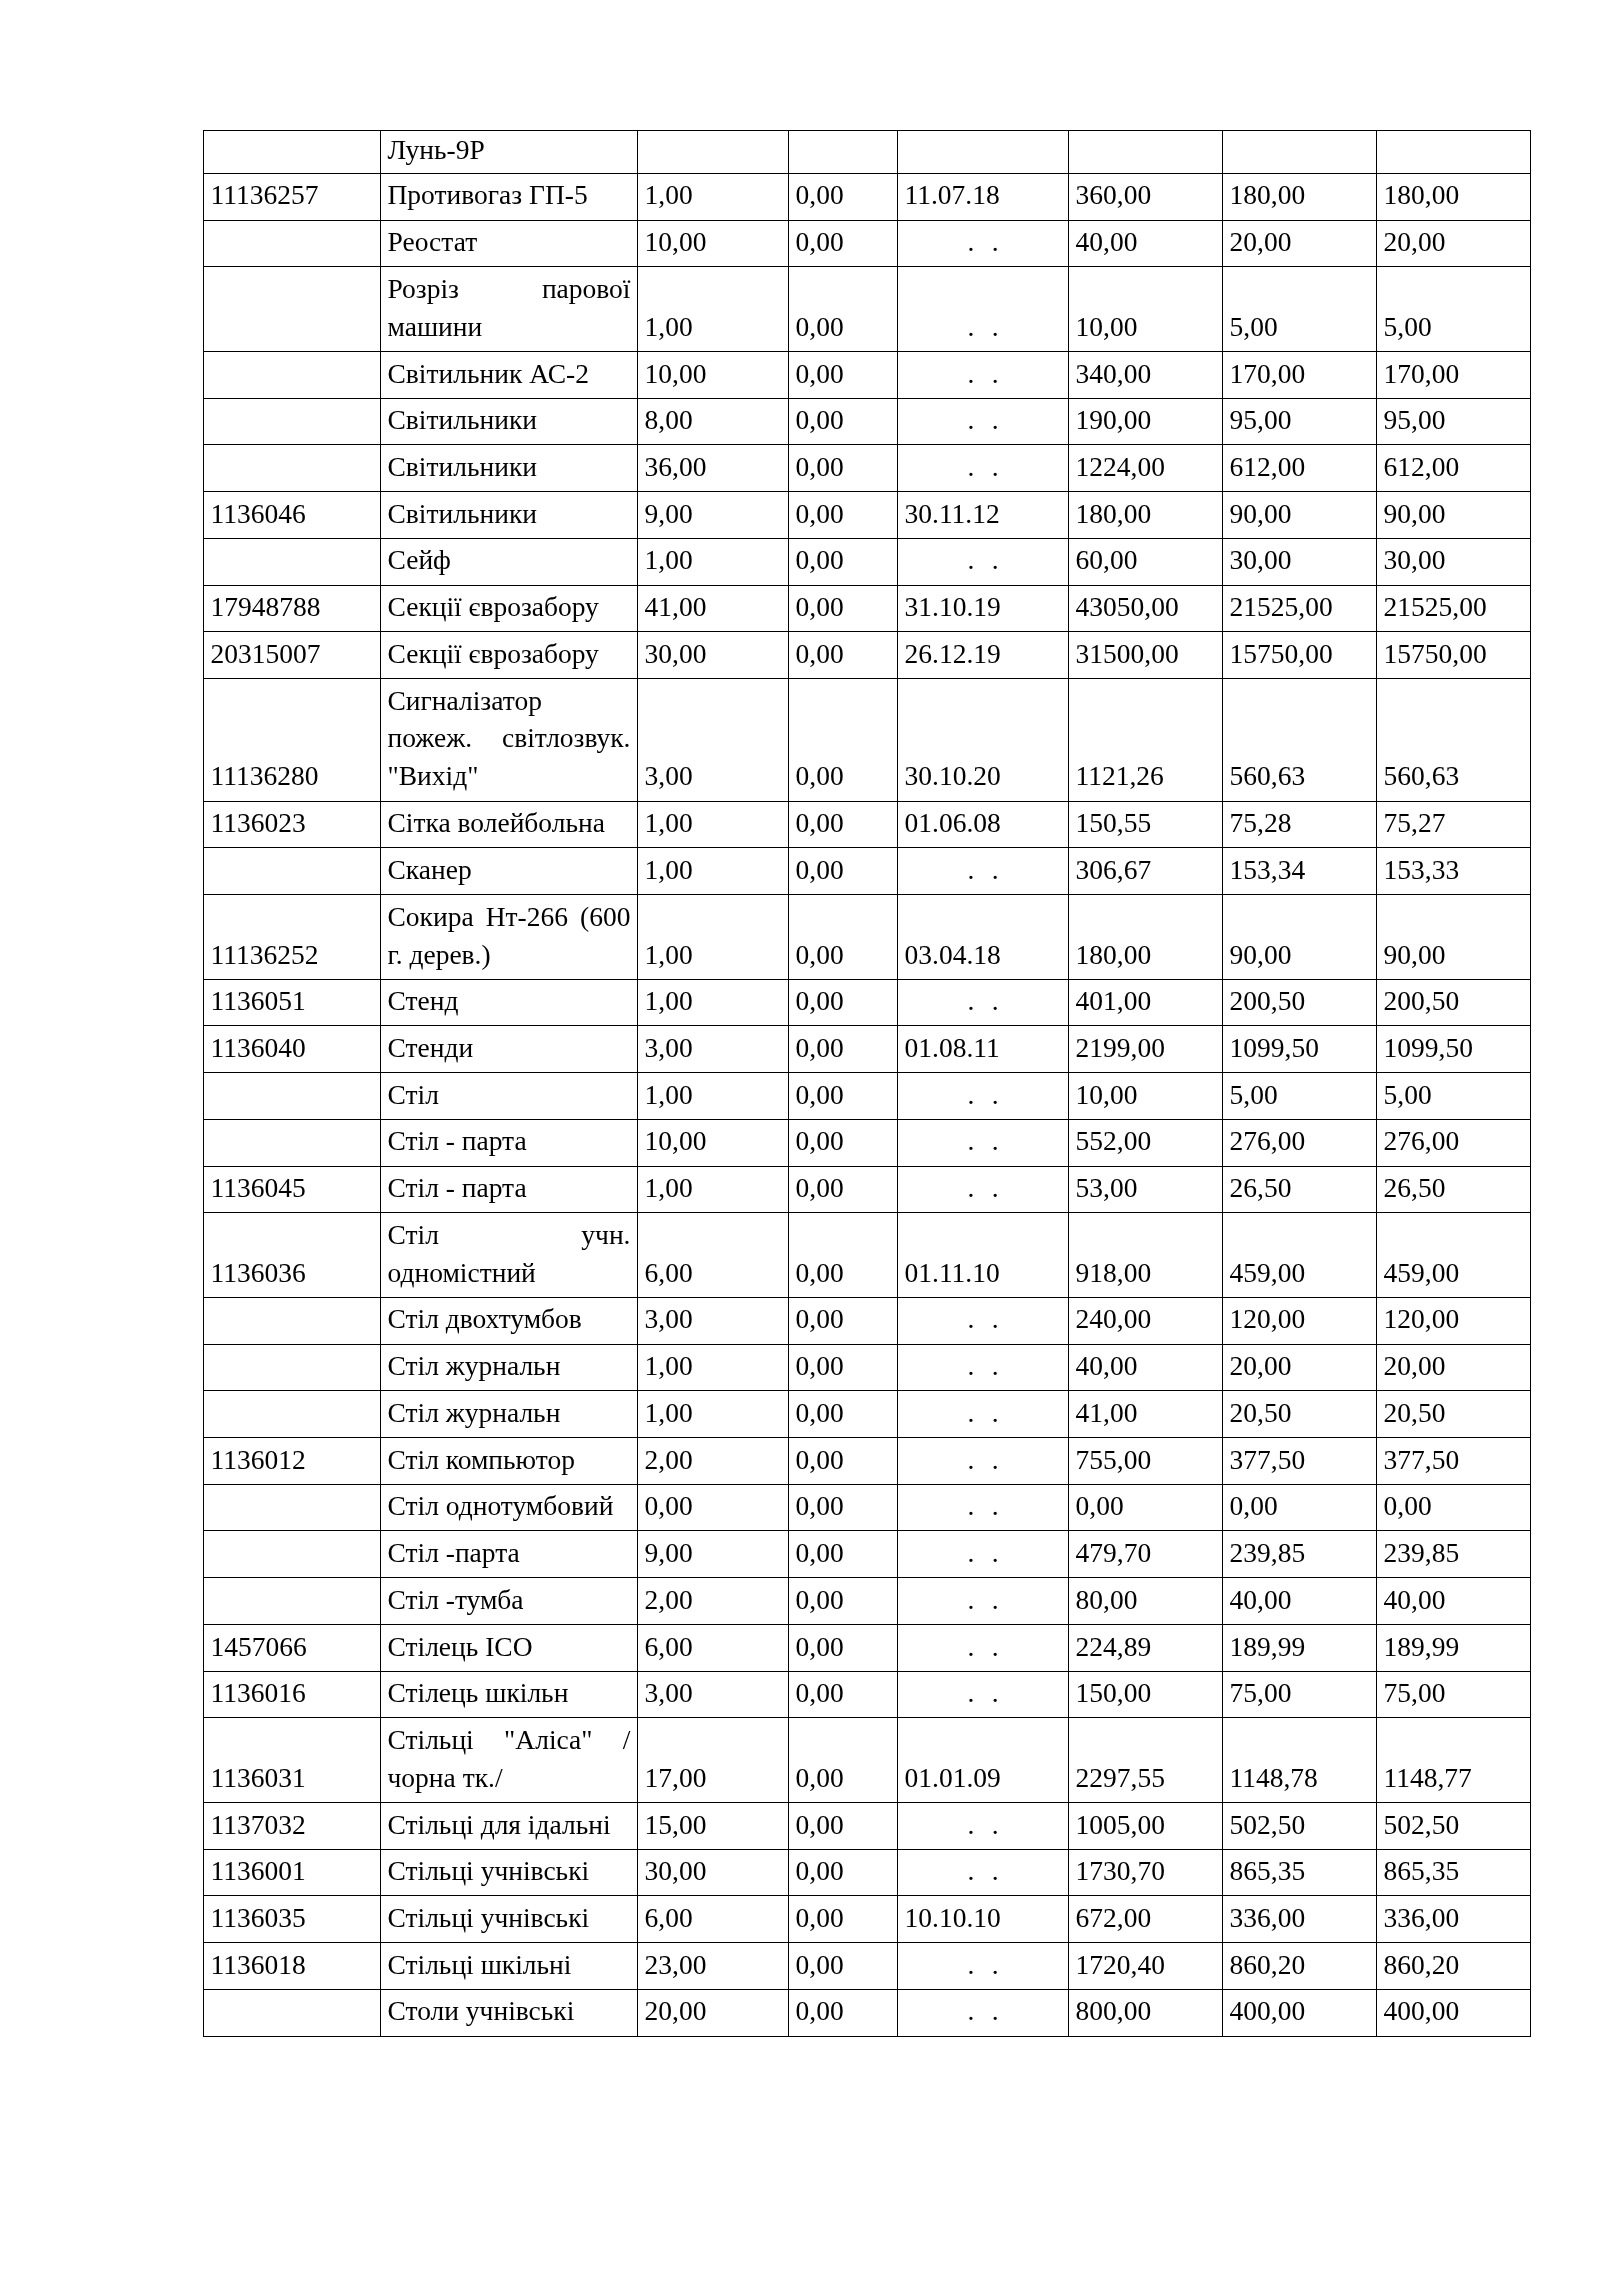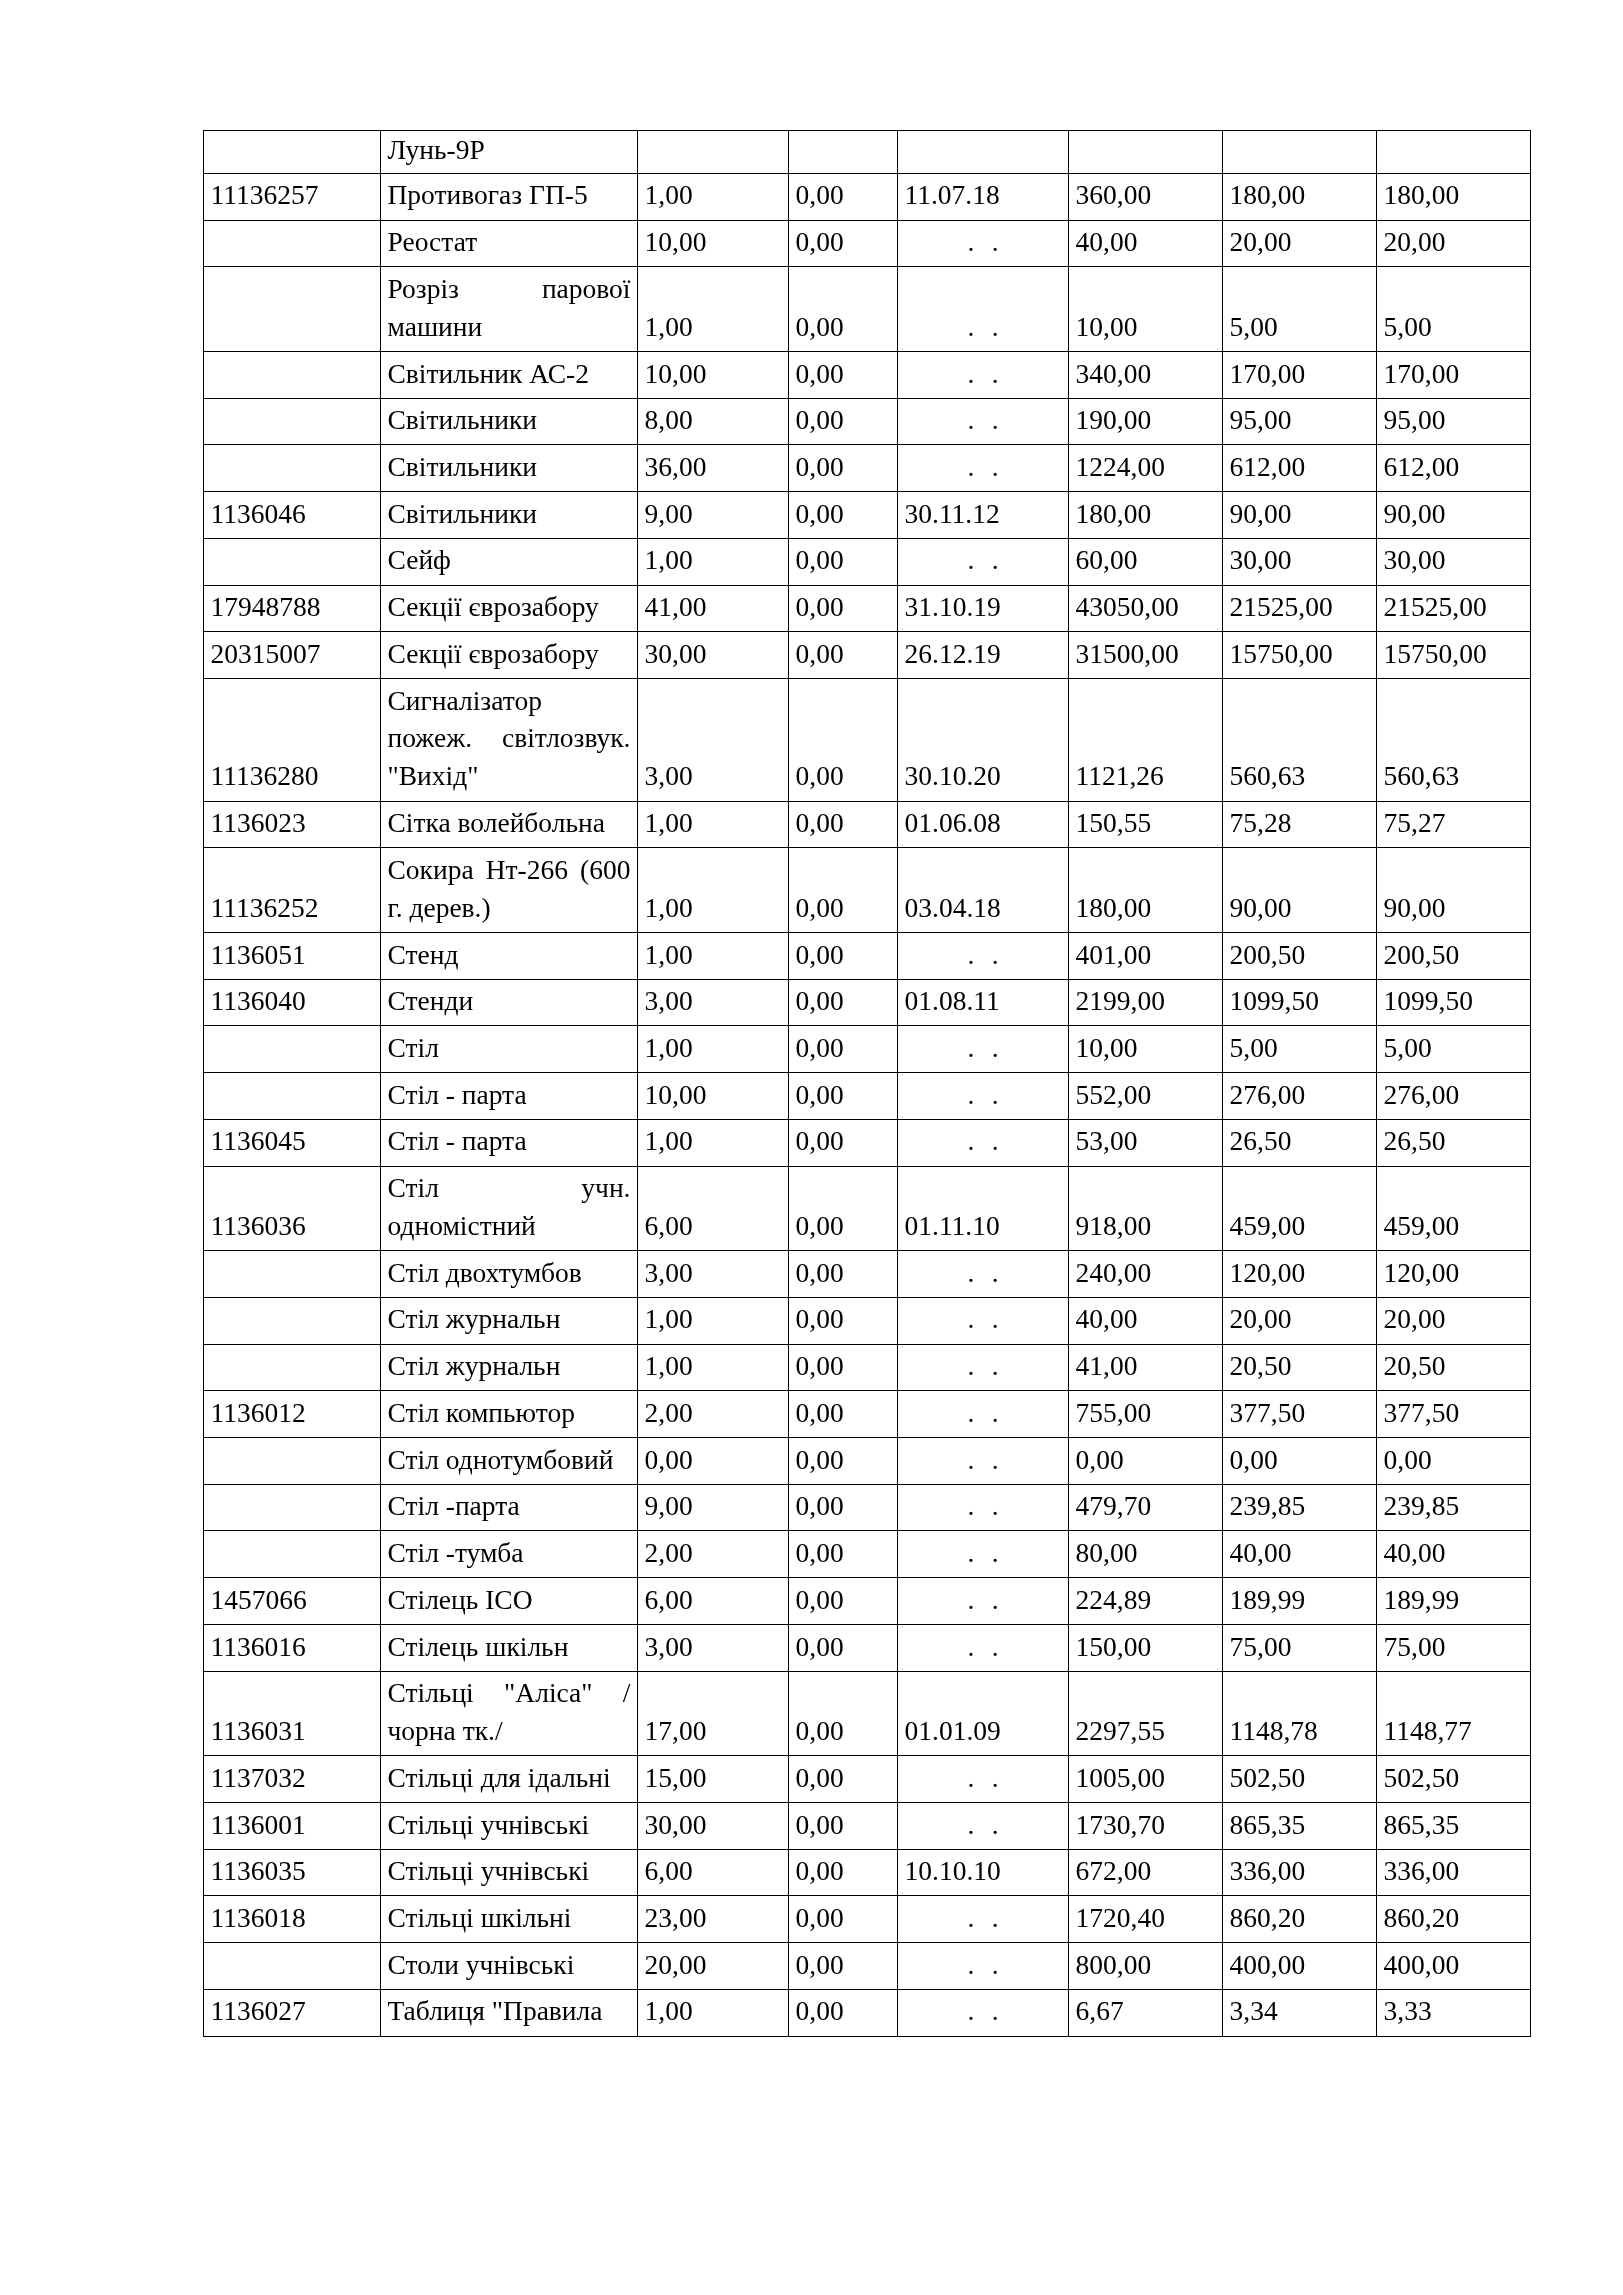--- a/index.html
+++ b/index.html
@@ -194,20 +194,30 @@
           <td class="c0">1136023</td>
           <td class="c1">Сітка волейбольна</td>
           <td class="c2">1,00</td>
           <td class="c3">0,00</td>
           <td class="c4">01.06.08</td>
           <td class="c5">150,55</td>
           <td class="c6">75,28</td>
           <td class="c7">75,27</td>
         </tr>
         <tr>
+          <td class="c0"></td>
+          <td class="c1">Сканер</td>
+          <td class="c2">1,00</td>
+          <td class="c3">0,00</td>
+          <td class="c4 empty-date">. .</td>
+          <td class="c5">306,67</td>
+          <td class="c6">153,34</td>
+          <td class="c7">153,33</td>
+        </tr>
+        <tr>
           <td class="c0">11136252</td>
           <td class="c1">Сокира Нт-266 (600 г. дерев.)</td>
           <td class="c2">1,00</td>
           <td class="c3">0,00</td>
           <td class="c4">03.04.18</td>
           <td class="c5">180,00</td>
           <td class="c6">90,00</td>
           <td class="c7">90,00</td>
         </tr>
         <tr>
@@ -412,27 +422,17 @@
         </tr>
         <tr>
           <td class="c0"></td>
           <td class="c1">Столи учнівські</td>
           <td class="c2">20,00</td>
           <td class="c3">0,00</td>
           <td class="c4 empty-date">. .</td>
           <td class="c5">800,00</td>
           <td class="c6">400,00</td>
           <td class="c7">400,00</td>
-        </tr>
-        <tr>
-          <td class="c0">1136027</td>
-          <td class="c1">Таблиця "Правила</td>
-          <td class="c2">1,00</td>
-          <td class="c3">0,00</td>
-          <td class="c4 empty-date">. .</td>
-          <td class="c5">6,67</td>
-          <td class="c6">3,34</td>
-          <td class="c7">3,33</td>
         </tr>
       </tbody>
   </table>
 </div>
 
 
 </body></html>

